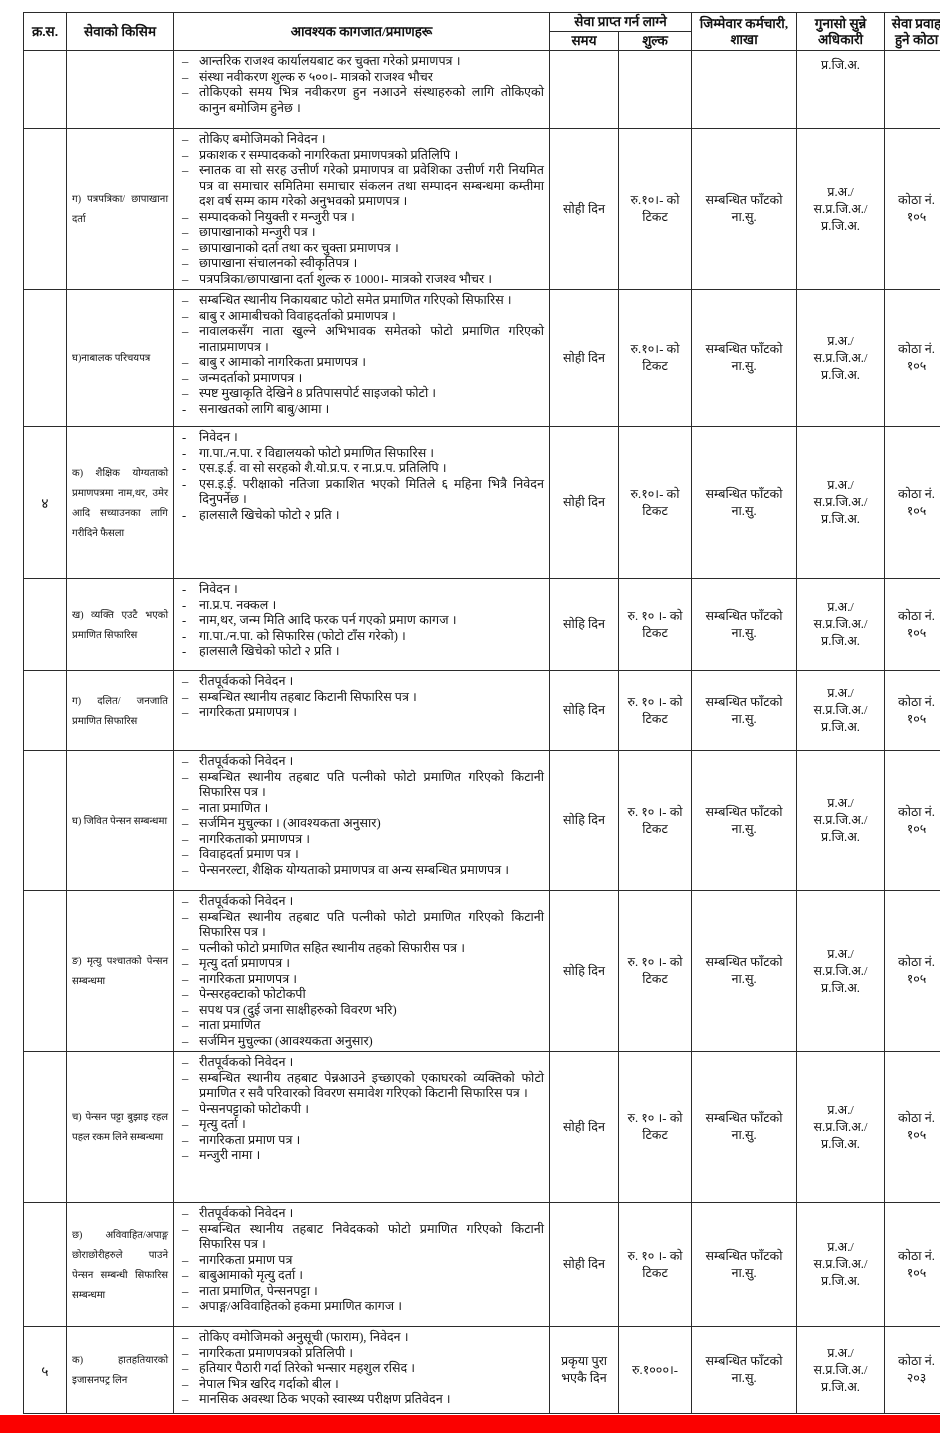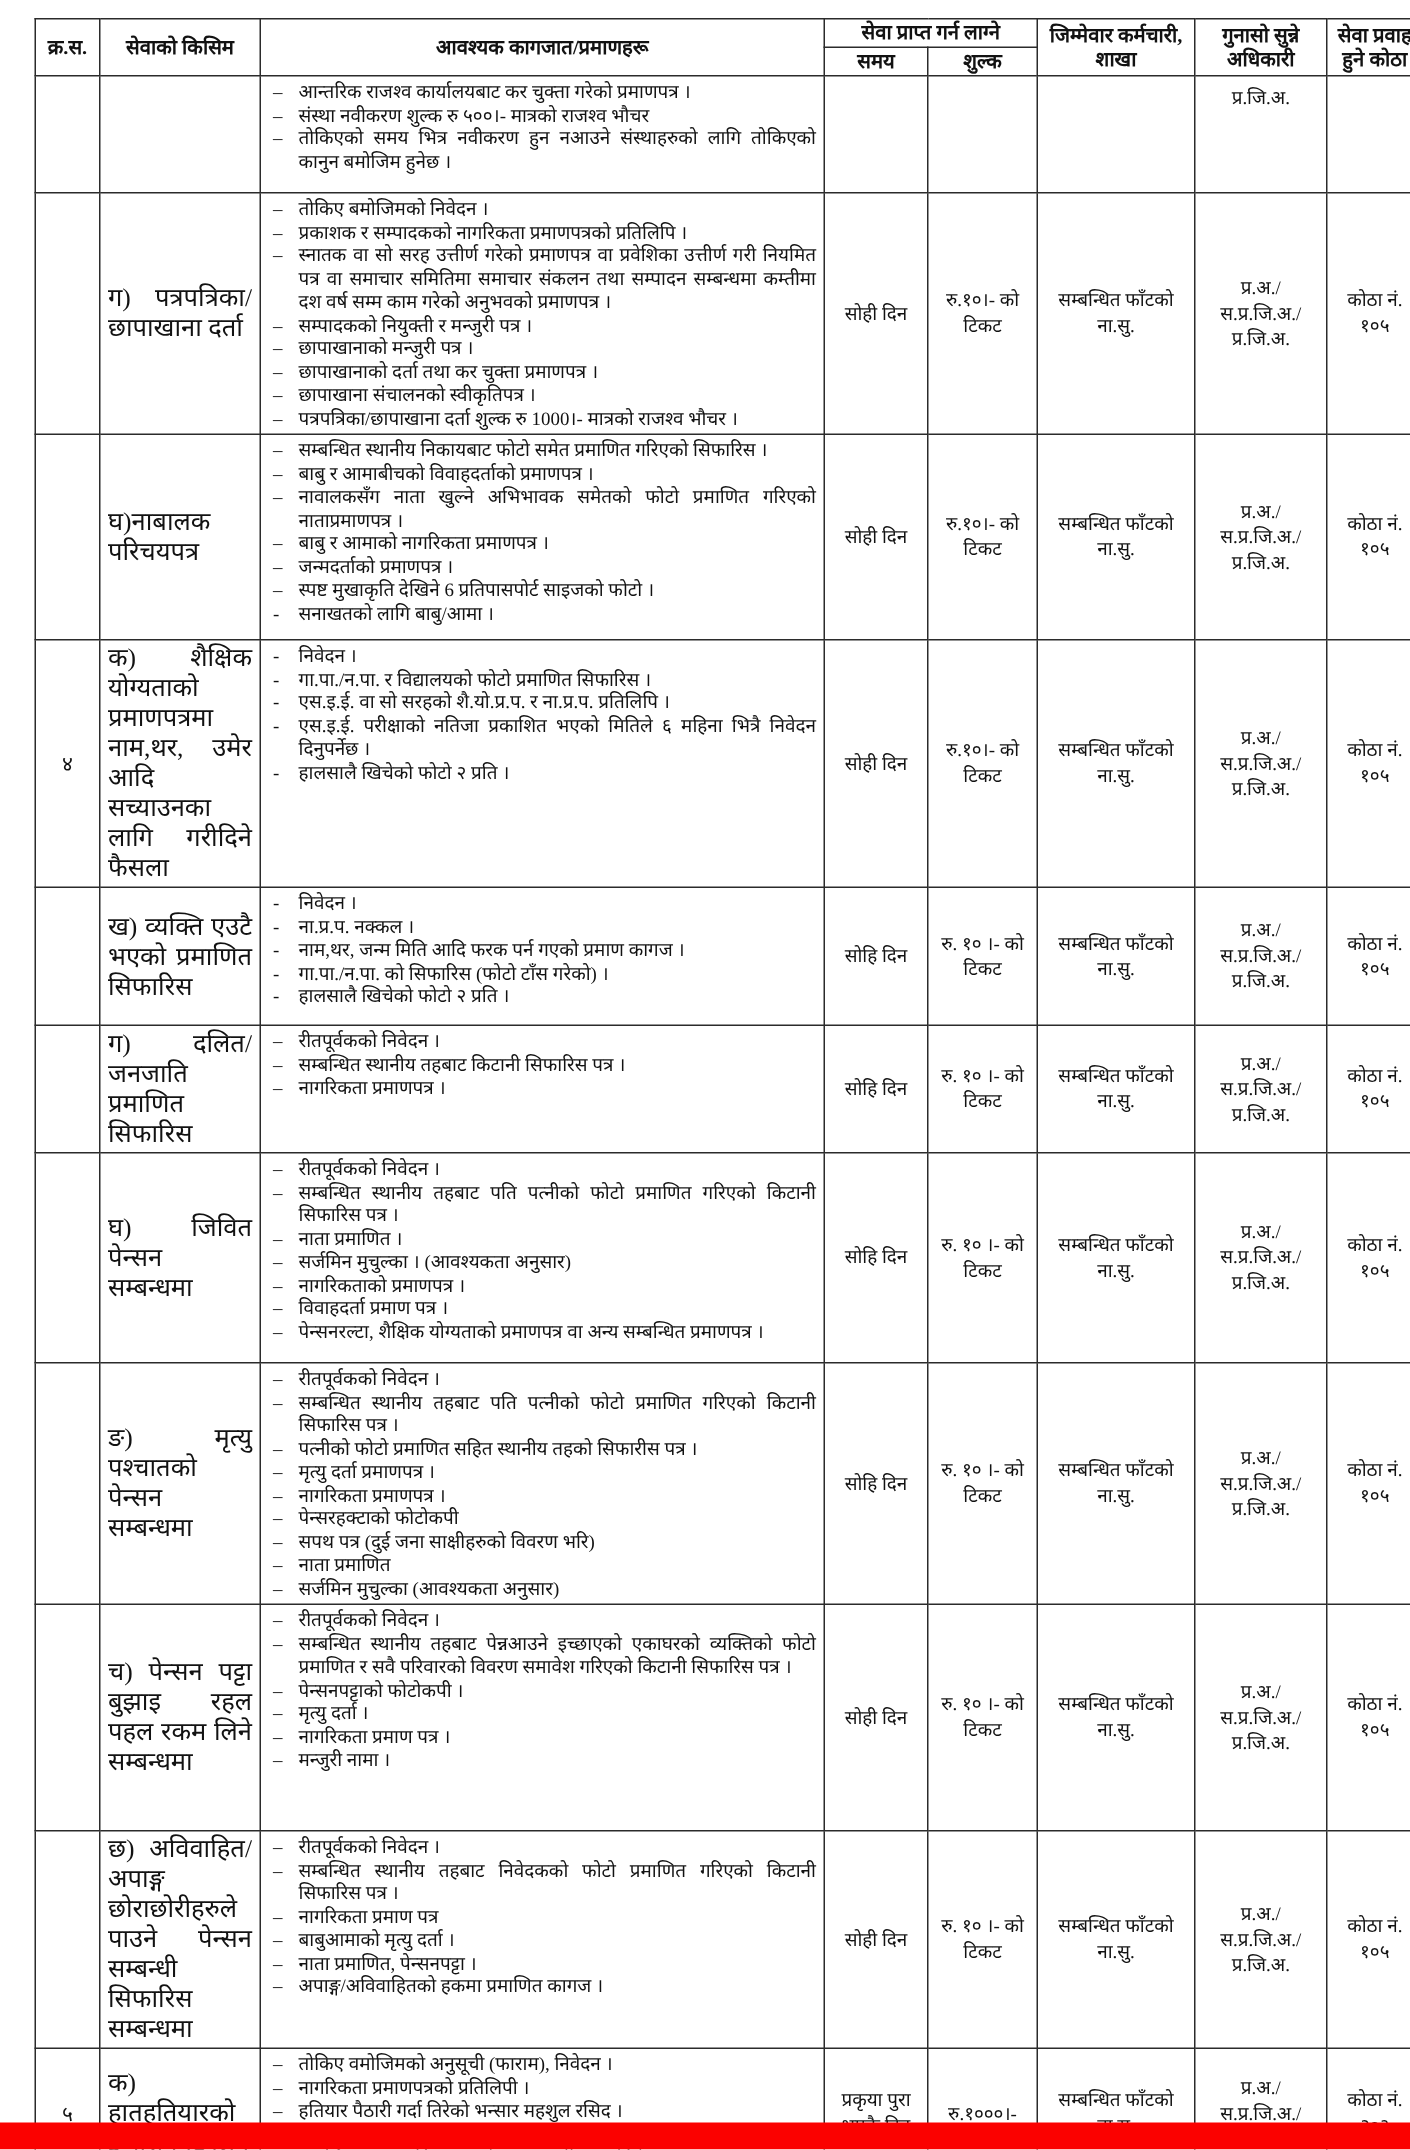--- a/index.html
+++ b/index.html
@@ -12,21 +12,21 @@
     border-collapse:collapse;table-layout:fixed;
   }
   th,td{border:1px solid #2b2b2b;box-sizing:border-box;}
   thead th{
     font-weight:bold;font-size:13.5px;line-height:16px;text-align:center;
     vertical-align:middle;padding:1px 2px;
   }
   thead tr{height:19px;}
   .cell-sn{text-align:center;vertical-align:middle;font-size:14px;}
   .cell-service{
-    font-size:17px;line-height:20px;padding:2px 5px;text-align:justify;
+    font-size:10px;line-height:20px;padding:2px 5px;text-align:justify;
     vertical-align:middle;
   }
   .cell-docs{vertical-align:top;padding:3px 5px 2px 6px;font-size:12.6px;line-height:15.5px;}
   .doc-line{display:flex;}
   .bullet{flex:0 0 17px;padding-left:2px;}
   .doc-text{flex:1;text-align:justify;}
   .cell-time,.cell-fee,.cell-staff,.cell-officer,.cell-room{
     text-align:center;vertical-align:middle;font-size:12.6px;line-height:17px;
     padding:12px 3px;white-space:pre-line;
   }
@@ -152,21 +152,21 @@
           <div class="doc-line">
             <span class="bullet">–</span>
             <span class="doc-text">बाबु र आमाको नागरिकता प्रमाणपत्र ।</span>
           </div>
           <div class="doc-line">
             <span class="bullet">–</span>
             <span class="doc-text">जन्मदर्ताको प्रमाणपत्र ।</span>
           </div>
           <div class="doc-line">
             <span class="bullet">–</span>
-            <span class="doc-text">स्पष्ट मुखाकृति देखिने 6 प्रतिपासपोर्ट साइजको फोटो ।</span>
+            <span class="doc-text">स्पष्ट मुखाकृति देखिने 8 प्रतिपासपोर्ट साइजको फोटो ।</span>
           </div>
           <div class="doc-line">
             <span class="bullet">-</span>
             <span class="doc-text">सनाखतको लागि बाबु/आमा ।</span>
           </div>
         </td>
         <td class="cell-time">सोही दिन</td>
         <td class="cell-fee">रु.१०।- को टिकट</td>
         <td class="cell-staff">सम्बन्धित फाँटको ना.सु.</td>
         <td class="cell-officer">प्र.अ./

